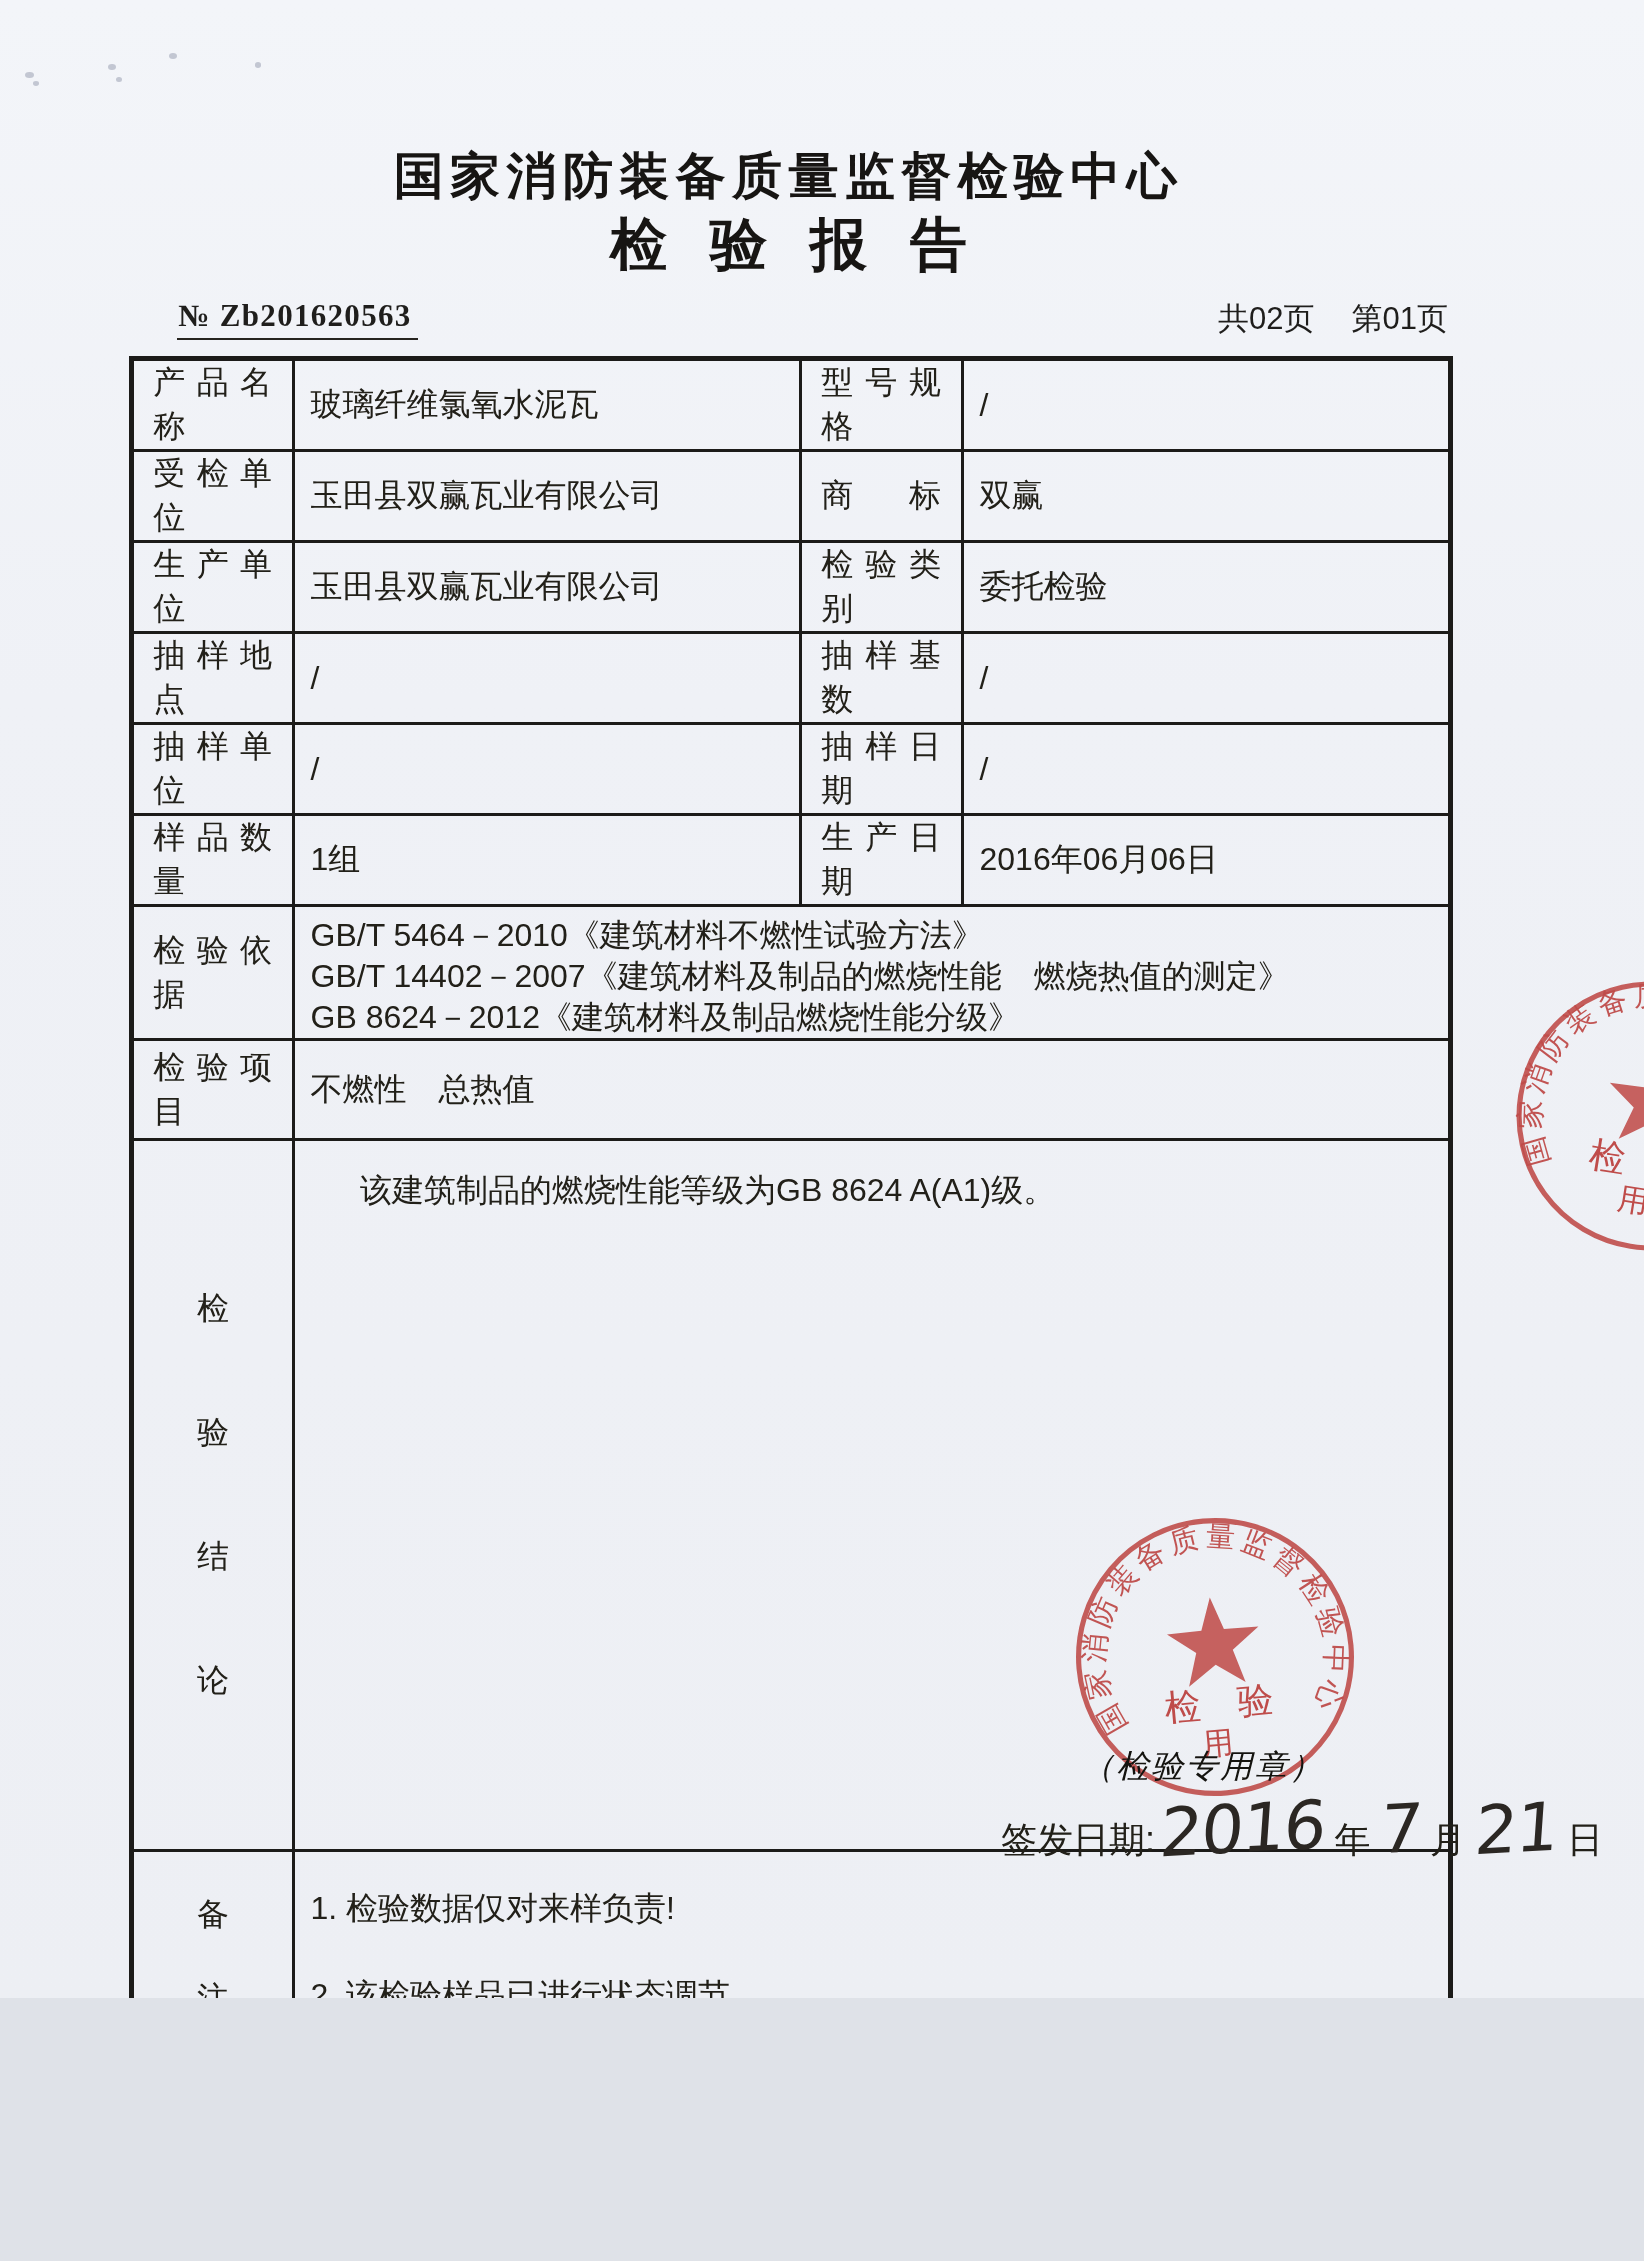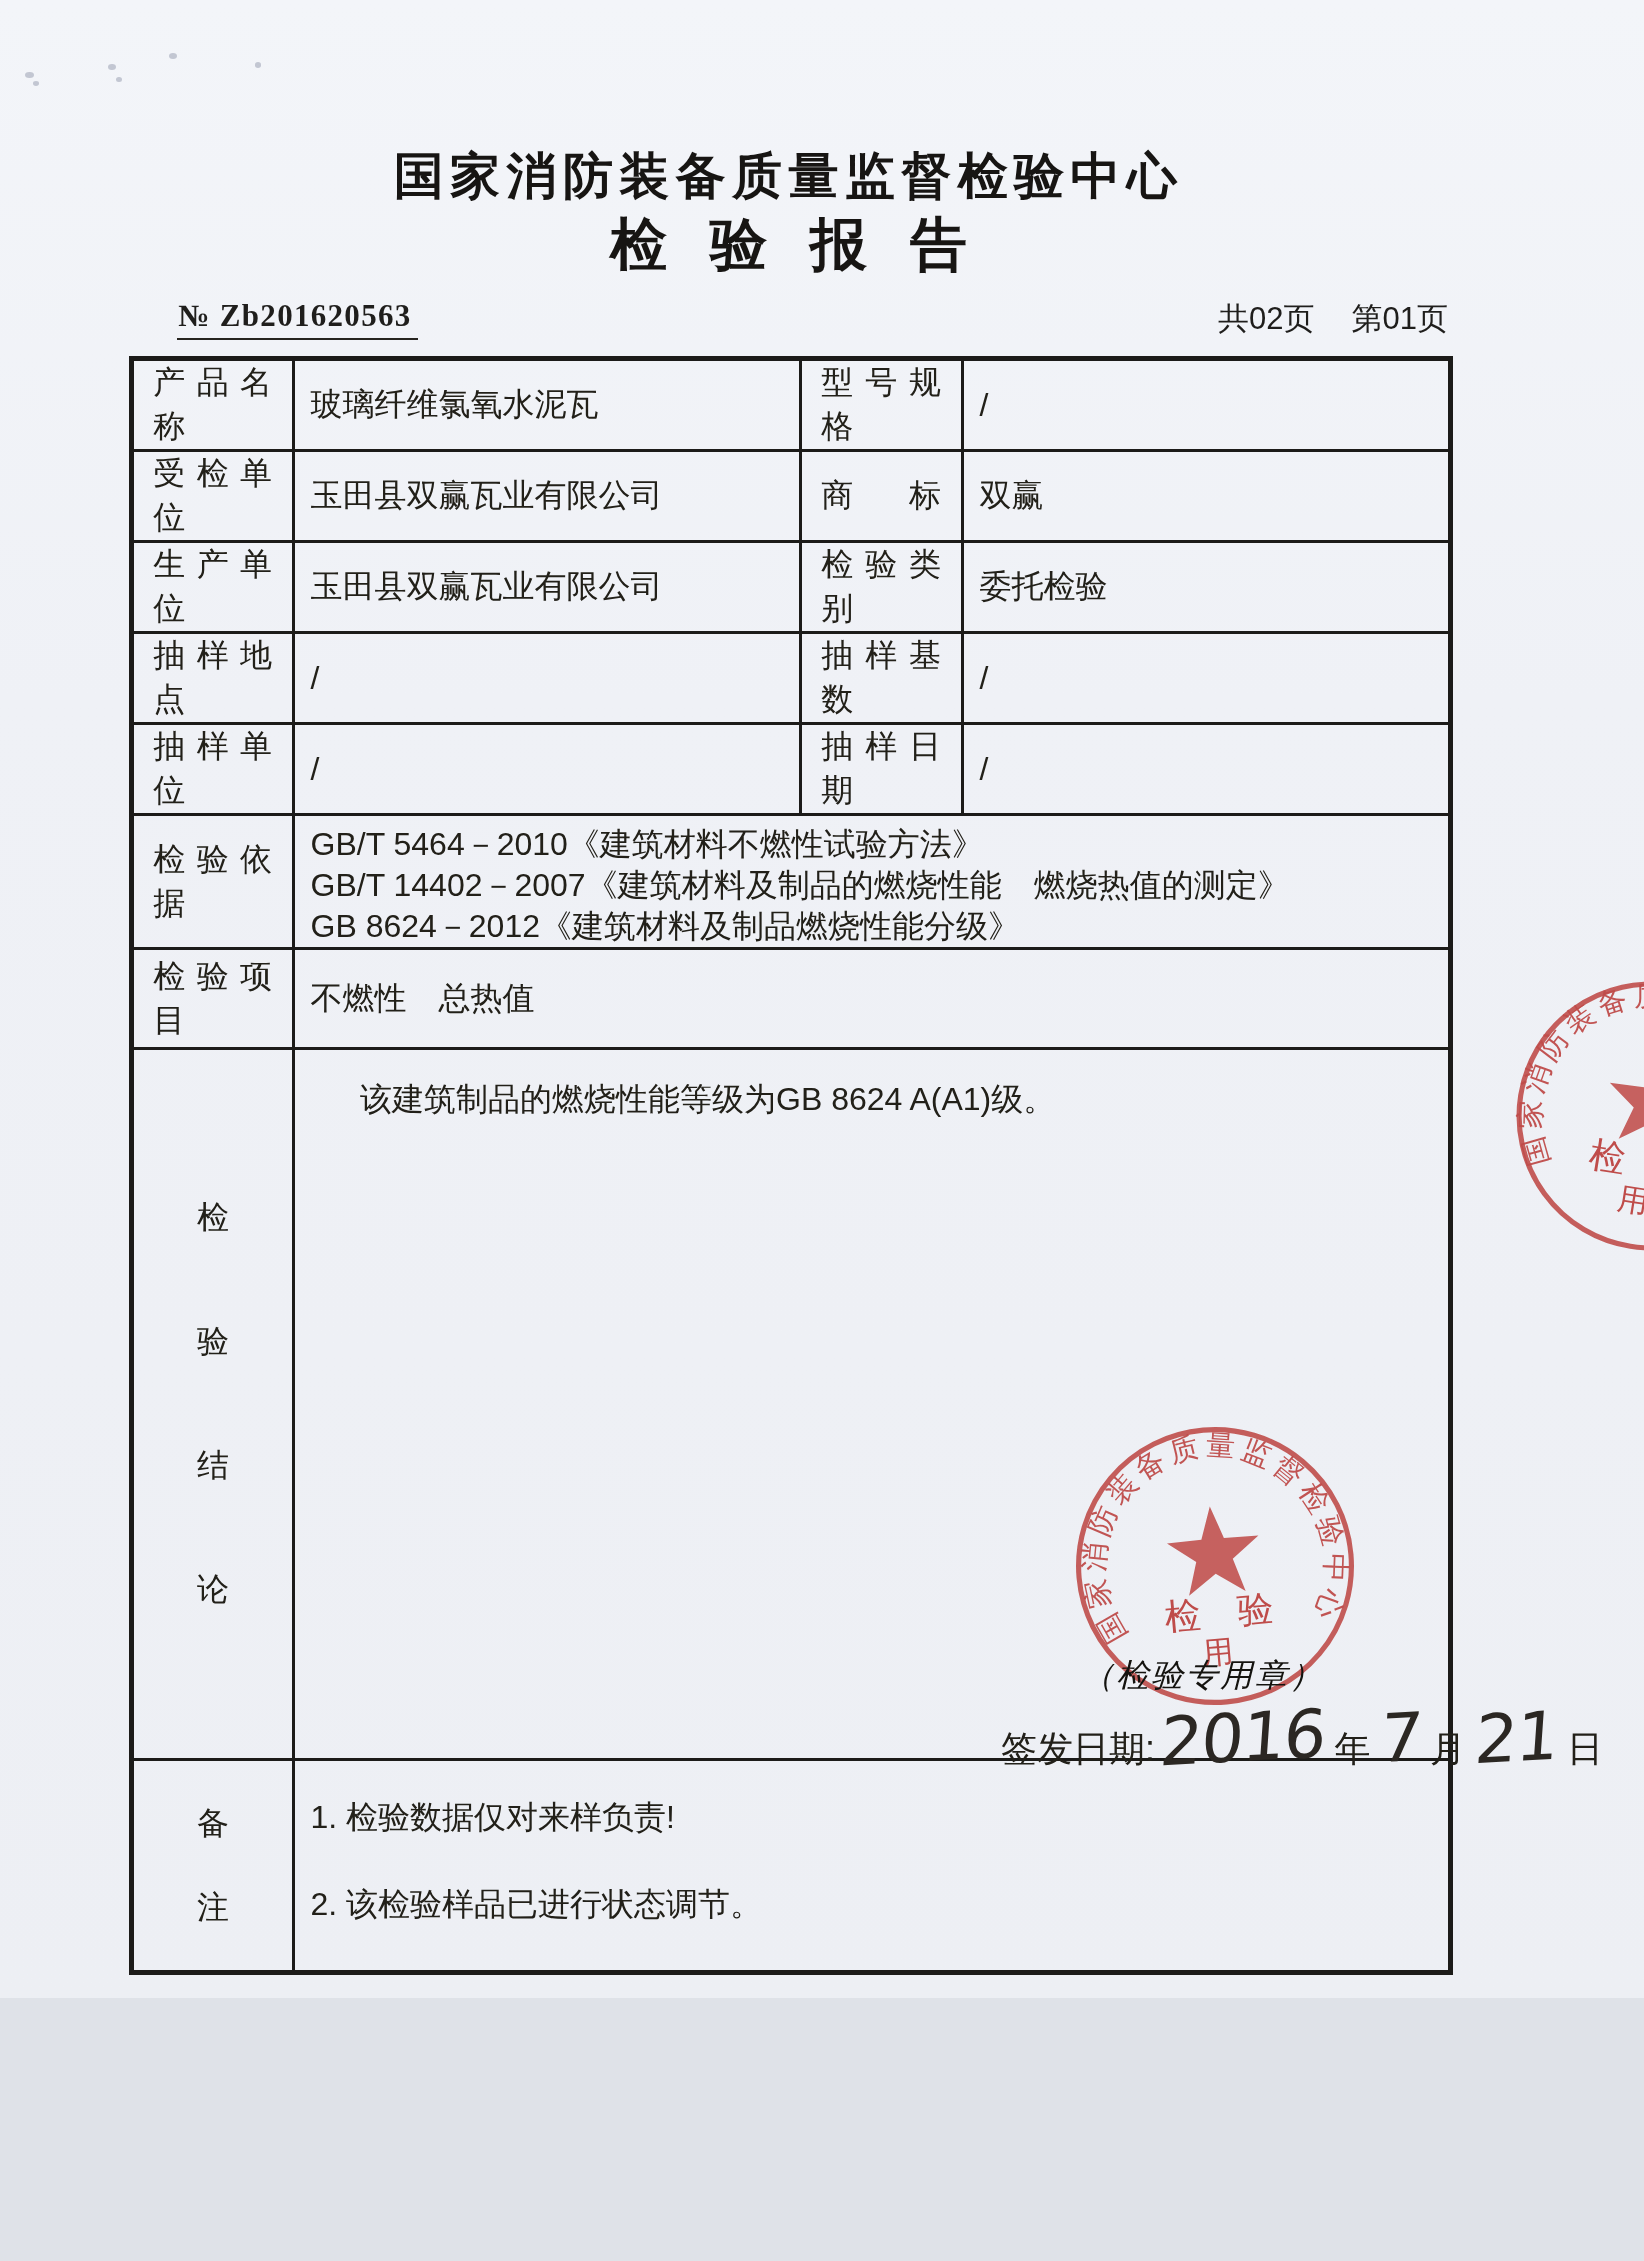--- a/index.html
+++ b/index.html
@@ -139,20 +139,26 @@
       <td class="val">/</td>
       <td class="lab">抽样基数</td>
       <td class="val">/</td>
     </tr>
     <tr class="r-std">
       <td class="lab">抽样单位</td>
       <td class="val">/</td>
       <td class="lab">抽样日期</td>
       <td class="val">/</td>
     </tr>
+    <tr class="r-std">
+      <td class="lab">样品数量</td>
+      <td class="val">1组</td>
+      <td class="lab">生产日期</td>
+      <td class="val">2016年06月06日</td>
+    </tr>
     <tr class="r-basis">
       <td class="lab">检验依据</td>
       <td class="basis-cell" colspan="3">
         <div>GB/T 5464－2010《建筑材料不燃性试验方法》</div>
         <div>GB/T 14402－2007《建筑材料及制品的燃烧性能　燃烧热值的测定》</div>
         <div>GB 8624－2012《建筑材料及制品燃烧性能分级》</div>
       </td>
     </tr>
     <tr class="r-items">
       <td class="lab">检验项目</td>

